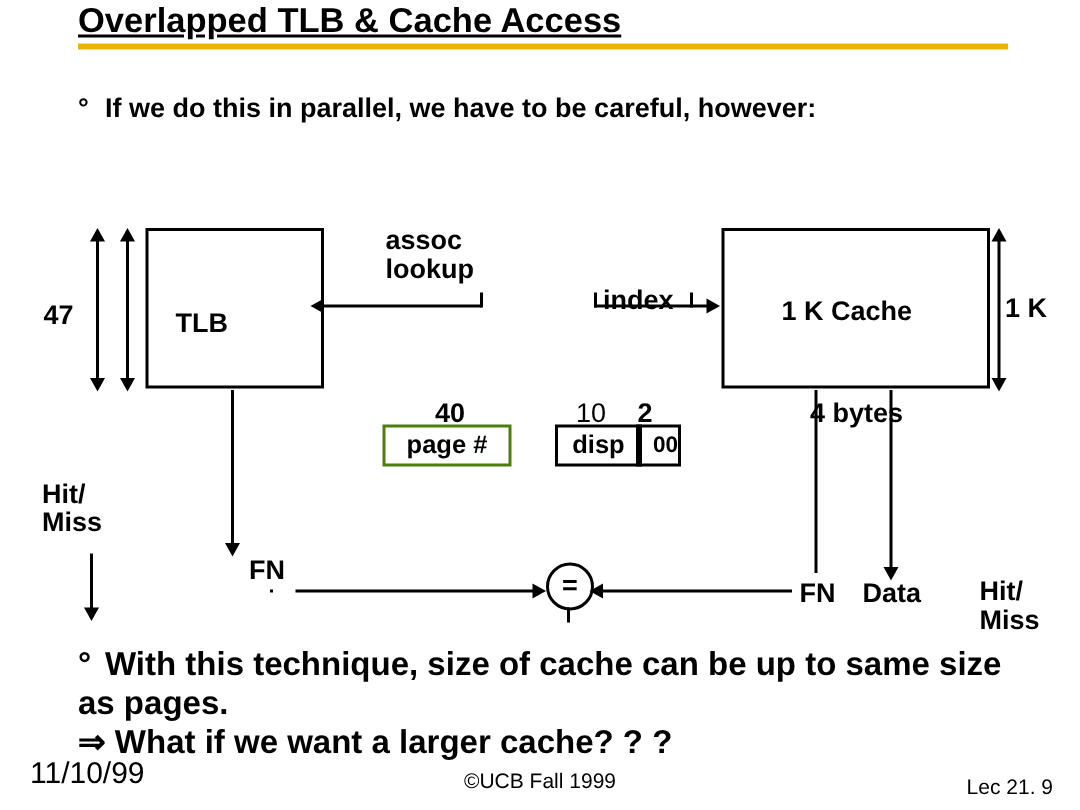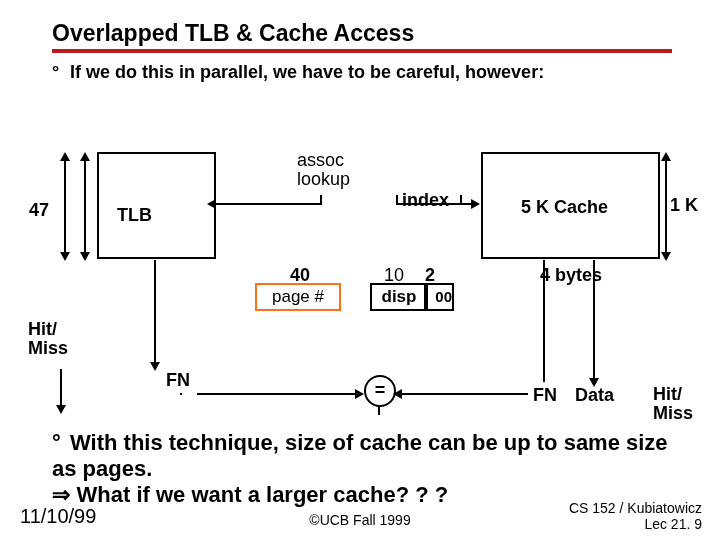--- a/index.html
+++ b/index.html
@@ -1,33 +1,33 @@
 <!DOCTYPE html>
 <html><head>
 <meta charset="utf-8">
 <style>
   html,body{margin:0;padding:0;}
   body{width:720px;height:540px;font-family:Arial,Helvetica,sans-serif;background:#fff;color:#000;position:relative;}
-  .hdr{position:absolute;left:52px;top:20px;width:620px;border-bottom:4px solid #b91c1c;}
+  .hdr{position:absolute;left:52px;top:0;width:620px;border-bottom:4px solid #eab308;text-decoration:underline;}
   .hdr-title{font-size:23px;font-weight:bold;padding-bottom:2px;}
   .bullet1{position:absolute;left:52px;top:62px;width:620px;font-size:18px;font-weight:bold;}
   .deg{display:inline-block;width:18px;}
-  .assoc{position:absolute;left:257px;top:151px;font-size:18px;font-weight:normal;line-height:19px;margin-left:40px;}
+  .assoc{position:absolute;left:257px;top:151px;font-size:18px;font-weight:bold;line-height:19px;}
   .idx{position:absolute;left:402px;top:190px;font-size:18px;font-weight:bold;}
   .n32{position:absolute;left:29px;top:200px;font-size:18px;font-weight:bold;}
   .tlb-box{position:absolute;left:97px;top:152px;width:115px;height:103px;border:2px solid #000;}
   .tlb-lbl{position:absolute;left:117px;top:205px;font-size:18px;font-weight:bold;}
   .cache-box{position:absolute;left:481px;top:152px;width:175px;height:103px;border:2px solid #000;}
   .cache-lbl{position:absolute;left:521px;top:197px;font-size:18px;font-weight:bold;}
   .k1{position:absolute;left:670px;top:195px;font-size:18px;font-weight:bold;}
   .n20{position:absolute;left:290px;top:265px;font-size:18px;font-weight:bold;}
   .n10{position:absolute;left:384px;top:265px;font-size:18px;font-weight:normal;}
   .n2{position:absolute;left:425px;top:265px;font-size:18px;font-weight:bold;}
   .b4{position:absolute;left:540px;top:265px;font-size:18px;font-weight:bold;}
-  .pg-box{position:absolute;left:255px;top:283px;width:82px;height:24px;border:2px solid #f97316;text-align:center;font-size:17px;font-weight:normal;line-height:24px;}
+  .pg-box{position:absolute;left:255px;top:283px;width:82px;height:24px;border:2px solid #4d7c0f;text-align:center;font-size:17px;font-weight:bold;line-height:24px;}
   .disp-box{position:absolute;left:370px;top:283px;width:54px;height:24px;border:2px solid #000;text-align:center;font-size:17px;font-weight:bold;line-height:24px;}
   .zz-box{position:absolute;left:424px;top:283px;width:26px;height:24px;border:2px solid #000;text-align:right;font-size:15px;font-weight:bold;line-height:24px;}
   .hm1{position:absolute;left:28px;top:320px;font-size:18px;font-weight:bold;line-height:19px;}
   .fn1{position:absolute;left:166px;top:370px;font-size:18px;font-weight:bold;}
   .fn2{position:absolute;left:533px;top:385px;font-size:18px;font-weight:bold;}
   .data{position:absolute;left:575px;top:385px;font-size:18px;font-weight:bold;}
   .hm2{position:absolute;left:653px;top:385px;font-size:18px;font-weight:bold;line-height:19px;}
   .eqcirc{position:absolute;left:364px;top:375px;width:28px;height:28px;border:2px solid #000;border-radius:50%;text-align:center;font-size:18px;font-weight:bold;line-height:27px;}
   .bullet2{position:absolute;left:52px;top:430px;width:620px;font-size:22px;font-weight:bold;line-height:26px;}
   .arrow-sym{font-family:'Segoe UI Symbol','Arial Unicode MS',sans-serif;}
@@ -54,21 +54,21 @@
 </div>
 
 <div class="assoc">
   <span>assoc</span><br><span>lookup</span>
 </div>
 <div class="idx">index</div>
 <div class="n32">47</div>
 <div class="tlb-box"></div>
 <div class="tlb-lbl">TLB</div>
 <div class="cache-box"></div>
-<div class="cache-lbl">5 K Cache</div>
+<div class="cache-lbl">1 K Cache</div>
 <div class="k1">1 K</div>
 <div class="n20">40</div>
 <div class="n10">10</div>
 <div class="n2">2</div>
 <div class="b4">4 bytes</div>
 <div class="pg-box">page #</div>
 <div class="disp-box">disp</div>
 <div class="zz-box">00</div>
 <div class="hm1">Hit/<br>Miss</div>
 <div class="fn1">FN</div>
@@ -118,14 +118,14 @@
 
 <div class="bullet2">
   <span class="deg">°</span><span>With this technique, size of cache can be up to same size as pages.</span><br>
   <span class="arrow-sym">⇒</span>
   <span> </span><span>What if we want a larger cache? ? ?</span>
 </div>
 
 <div class="date">11/10/99</div>
 <div class="copy">©UCB Fall 1999</div>
 <div class="crs">
-  <span>CS 152 / Kubiatowicz</span><br><span>Lec 21. 9</span>
+  <br><span>Lec 21. 9</span>
 </div>
 
 </body></html>

